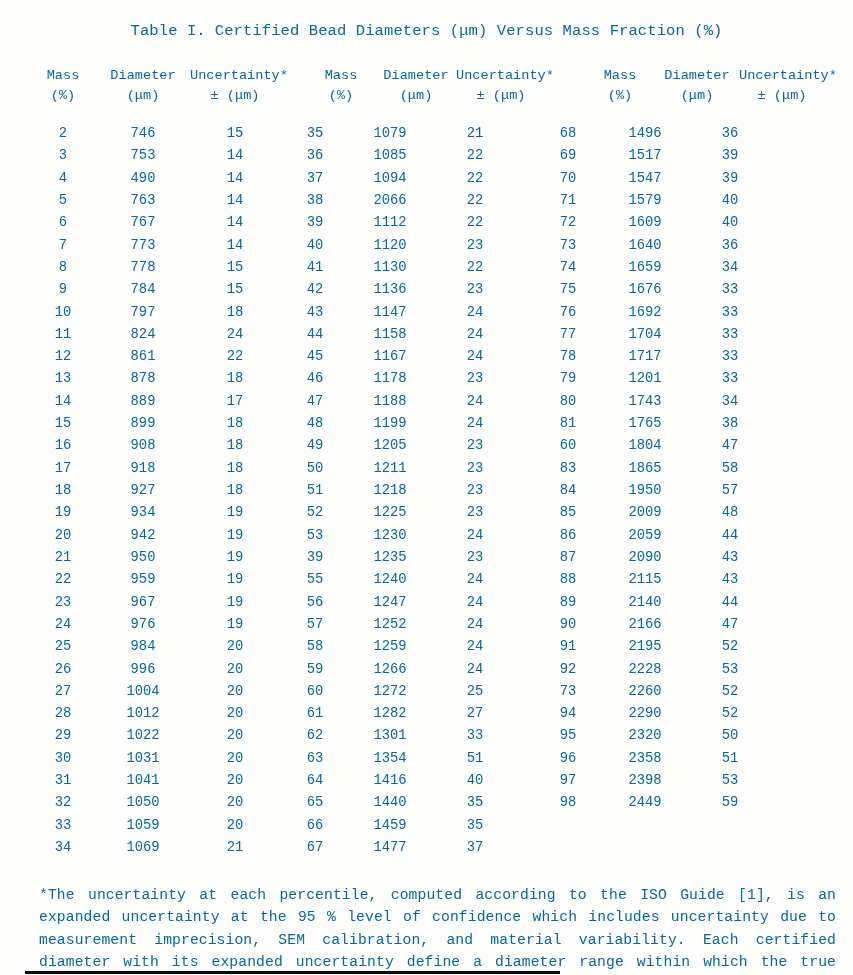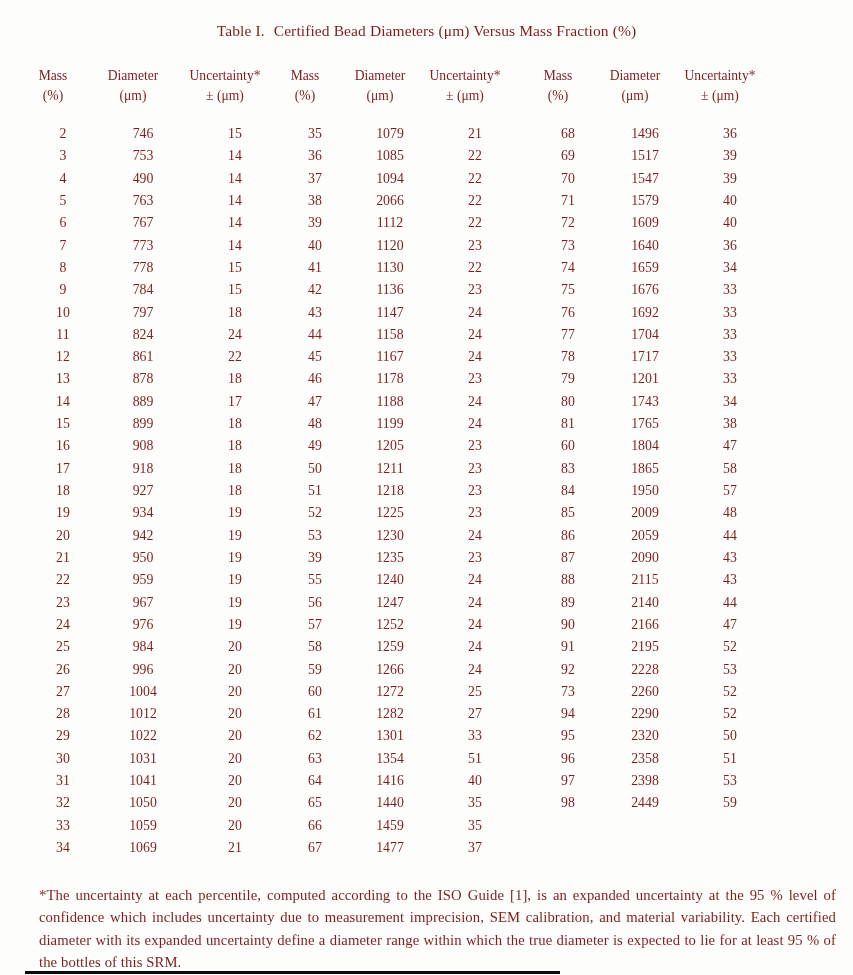--- a/index.html
+++ b/index.html
@@ -2,40 +2,41 @@
 <html><head>
 <meta charset="utf-8">
 <style>
   * { margin: 0; padding: 0; box-sizing: border-box; }
   html, body { background: #e8e8e8; }
   .page {
     position: relative;
     width: 853px;
     height: 975px;
     background: #fdfdfc;
-    font-family: Liberation Serif, serif;
-    color: #7f1d1d;
+    font-family: Liberation Mono, monospace;
+    color: #0369a1;
     overflow: hidden;
     margin: 0 auto;
   }
   .title {
     position: absolute;
     top: 22px;
     left: 0;
     width: 100%;
     text-align: center;
     font-size: 15.5px;
     letter-spacing: 0.1px;
   }
   .title .t-prefix { margin-right: 9px; }
   .table-headers {
     position: absolute;
     top: 66px;
-    left: 20px;
+    left: 30px;
     display: flex;
+    gap: 26px;
   }
   .table-body {
     position: absolute;
     top: 123px;
     left: 30px;
     display: flex;
     align-items: flex-start;
   }
   .grp {
     display: grid;

